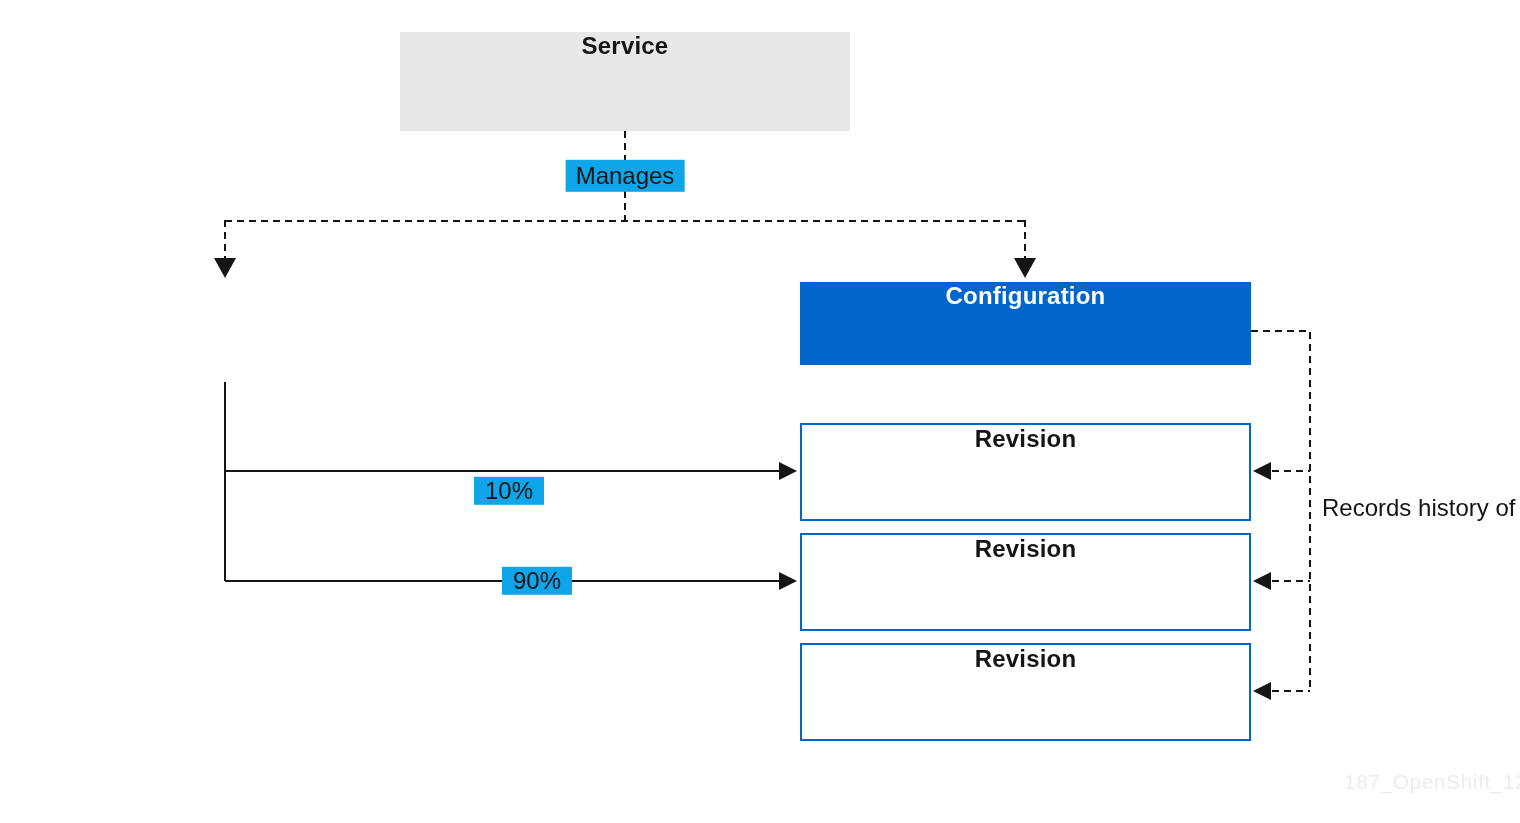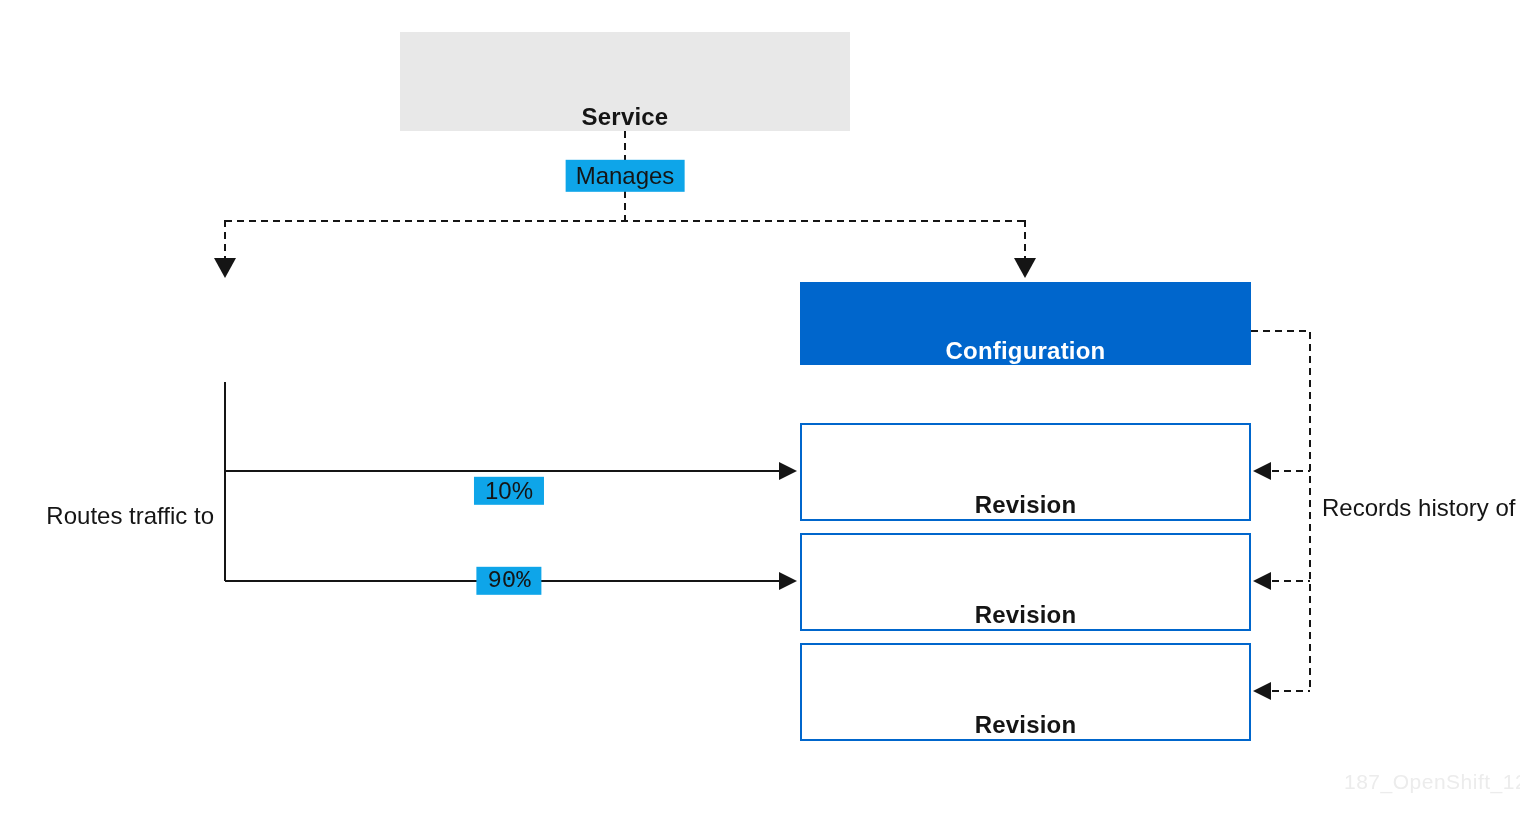--- a/index.html
+++ b/index.html
@@ -8,21 +8,21 @@
     width: 1520px;
     height: 823px;
     background: #ffffff;
     overflow: hidden;
     font-family: "Liberation Sans", sans-serif;
     color: #151515;
   }
   .node {
     position: absolute;
     display: flex;
-    align-items: flex-end;
+    align-items: flex-start;
     justify-content: center;
     box-sizing: border-box;
     font-size: 24px;
     font-weight: bold;
     letter-spacing: 0.2px;
   }
   #service-box   { left: 400px; top: 32px;  width: 450px; height: 99px;  background: var(--service-fill, #e8e8e8); }
   #route-box     { left: 0px;   top: 282px; width: 451px; height: 100px; background: var(--route-fill, #d4e4f4); }
   #config-box    { left: 800px; top: 282px; width: 451px; height: 83px; background: var(--configuration-fill, #0066cc); color: #ffffff; }
   .revision-box  { left: 800px; width: 451px; height: 98px; background: #ffffff; border: 2px solid var(--revision-border, #0066cc); }
@@ -38,21 +38,21 @@
   .edge-label {
     position: absolute;
     font-size: 24px;
     font-weight: normal;
     white-space: nowrap;
     line-height: 1.1;
   }
   .on-line { background: #0ea5e9; text-align: center; }
   #manages-label { left: 625px; top: 176px; transform: translate(-50%, -50%); padding: 3px 10px; }
   #traffic-label-10 { left: 509px; top: 471px; transform: translate(-50%, -50%); padding: 1px 11px; margin-top: 20px; }
-  #traffic-label-90 { left: 509px; top: 581px; transform: translate(-50%, -50%); padding: 1px 11px; font-family: Liberation Mono, monospace; }
+  #traffic-label-90 { left: 537px; top: 581px; transform: translate(-50%, -50%); padding: 1px 11px; }
   #routes-traffic-label { left: 0px; top: 516px; width: 214px; text-align: right; transform: translateY(-50%); }
   #records-history-label { left: 1322px; top: 508px; transform: translateY(-50%); }
 
   #watermark {
     position: absolute;
     left: 1344px;
     top: 770px;
     font-size: 21px;
     letter-spacing: 0.5px;
     color: var(--watermark, #ececec);
@@ -105,17 +105,16 @@
       <line class="edge dash" x1="1272" y1="581" x2="1310" y2="581"></line>
       <polygon class="arrowhead" points="1253,581 1271,572 1271,590"></polygon>
       <line class="edge dash" x1="1272" y1="691" x2="1310" y2="691"></line>
       <polygon class="arrowhead" points="1253,691 1271,682 1271,700"></polygon>
     </g>
   </svg>
 
   <div id="manages-label" class="edge-label on-line">Manages</div>
   <div id="traffic-label-10" class="edge-label on-line">10%</div>
   <div id="traffic-label-90" class="edge-label on-line">90%</div>
-  <div id="routes-traffic-label" class="edge-label">Routes traffic to</div>
   <div id="records-history-label" class="edge-label">Records history of</div>
 
   <div id="watermark">187_OpenShift_1221</div>
 </div>
 
 </body></html>

